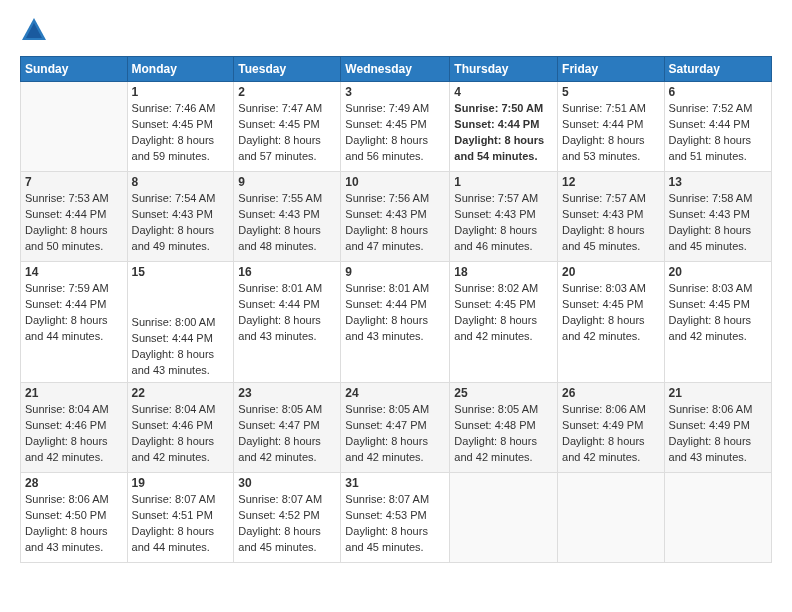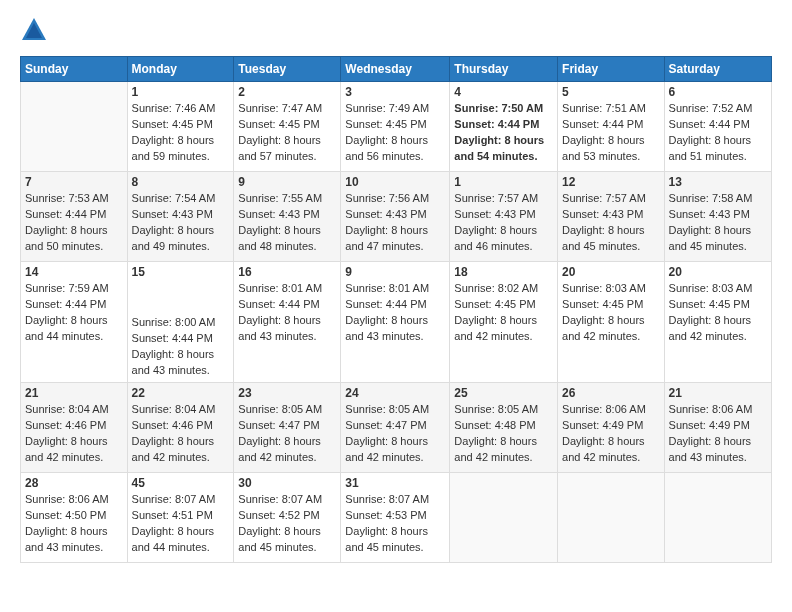--- a/index.html
+++ b/index.html
@@ -332,21 +332,21 @@
         </tr>
         <tr>
           <td>
             <div class="day-number">28</div>
             <div class="day-info" style="white-space: pre-line;">Sunrise: 8:06 AM
 Sunset: 4:50 PM
 Daylight: 8 hours
 and 43 minutes.</div>
           </td>
           <td>
-            <div class="day-number">45</div>
+            <div class="day-number">19</div>
             <div class="day-info" style="white-space: pre-line;">Sunrise: 8:07 AM
 Sunset: 4:51 PM
 Daylight: 8 hours
 and 44 minutes.</div>
           </td>
           <td>
             <div class="day-number">30</div>
             <div class="day-info" style="white-space: pre-line;">Sunrise: 8:07 AM
 Sunset: 4:52 PM
 Daylight: 8 hours

